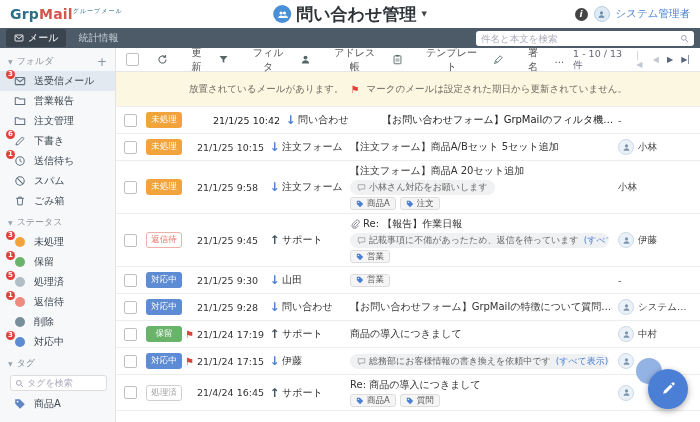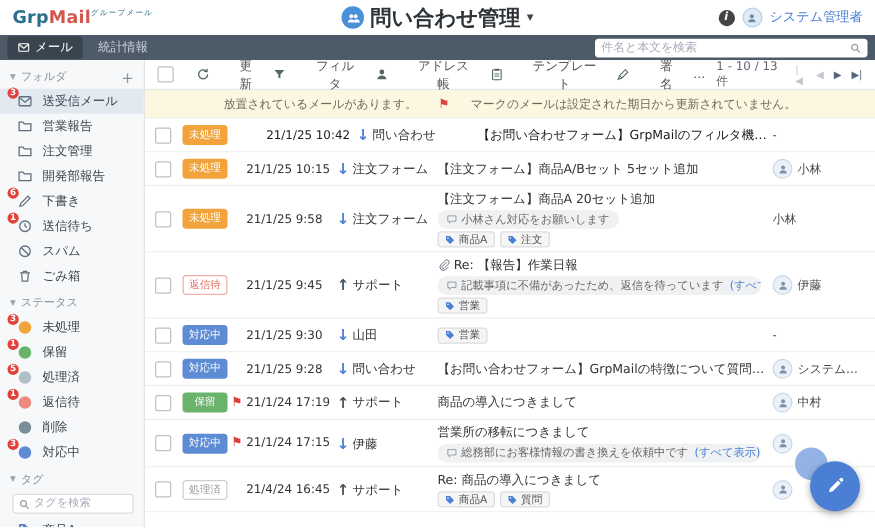--- a/index.html
+++ b/index.html
@@ -60,21 +60,21 @@
   .main { display:flex; flex-direction:column; flex:1; min-width:0; }
   .toolbar { height:24px; display:flex; align-items:center; padding:0 8px; border-bottom:1px solid #e6e6e6; background:#fff; gap:4px; }
   .tb-buttons { display:flex; align-items:center; gap:2px; }
   .tb-btn { display:flex; align-items:center; gap:19px; background:none; border:none; font-size:10px; color:#555; padding:2px 5px; cursor:pointer; font-family:inherit; }
   .tb-icon { color:#566; display:flex; }
   .tb-icon svg { width:11px; height:11px; }
   .pager { margin-left:auto; display:flex; align-items:center; gap:4px; font-size:9.5px; color:#667; }
   .nav-btn { font-size:8px; color:#55667a; cursor:pointer; padding:1px 2px; }
   .nav-btn.disabled { color:#c2c8cf; }
 
-  .notice { height:23px; background:#fcf7e1; display:flex; align-items:center; justify-content:center; font-size:9.5px; color:#6b6b60; border-bottom:1px solid #eee; gap:16px; }
+  .notice { height:35px; background:#fcf7e1; display:flex; align-items:center; justify-content:center; font-size:9.5px; color:#6b6b60; border-bottom:1px solid #eee; gap:6px; }
   .flag-inline { color:#e0413a; font-size:10px; margin:0 1px; }
 
   .list { flex:1; overflow:hidden; background:#fff; }
   .mail-row { display:flex; align-items:center; padding:3px 6px; border-bottom:1px solid #ededed; min-height:27px; background:#fff; cursor:pointer; }
   .cb { width:13px; height:13px; border:1px solid #c0c0c0; border-radius:2px; background:#fff; flex:none; margin:0 9px 0 2px; cursor:pointer; }
   .status { flex:none; width:36px; text-align:center; font-size:8.5px; padding:2px 0; border-radius:3px; color:#fff; }
   .st-unprocessed { background:#f2a33c; }
   .st-waiting { background:#fff; color:#e57368; border:1px solid #efb0aa; padding:1px 0; }
   .st-active { background:#5d8bd4; }
   .st-hold { background:#69b36b; }
@@ -198,28 +198,20 @@
             <span class="side-icon">
               <svg viewBox="0 0 16 16">
                 <path d="M1.7 3.6h4.2l1.4 1.8h7v7.2H1.7z" fill="none" stroke="currentColor" stroke-width="1.4"></path>
               </svg>
             </span>
             <span class="side-label">注文管理</span>
           </div>
           <div class="side-item">
             <span class="side-icon">
               <svg viewBox="0 0 16 16">
-                <path d="M1.7 3.6h4.2l1.4 1.8h7v7.2H1.7z" fill="none" stroke="currentColor" stroke-width="1.4"></path>
-              </svg>
-            </span>
-            <span class="side-label">開発部報告</span>
-          </div>
-          <div class="side-item">
-            <span class="side-icon">
-              <svg viewBox="0 0 16 16">
                 <path d="M2.6 13.4l.8-3 7.8-7.8 2.2 2.2-7.8 7.8z" fill="none" stroke="currentColor" stroke-width="1.3"></path>
               </svg>
               <span class="mini-badge">6</span>
             </span>
             <span class="side-label">下書き</span>
           </div>
           <div class="side-item">
             <span class="side-icon">
               <svg viewBox="0 0 16 16">
                 <circle cx="8" cy="8" r="5.6" fill="none" stroke="currentColor" stroke-width="1.4"></circle>
@@ -577,23 +569,20 @@
             </div>
           </div>
           <div class="mail-row">
             <span class="cb"></span>
             <span class="status st-active">対応中</span>
             <span class="flagcol">⚑</span>
             <span class="date">21/1/24 17:15</span>
             <span class="dir in">↓</span>
             <span class="from">伊藤</span>
             <div class="subj-col">
-              <div class="subj-line">
-                <span class="subj">営業所の移転につきまして</span>
-              </div>
               <div class="note">
                 <span class="bubble">
                   <svg viewBox="0 0 16 16">
                     <path d="M2.2 3h11.6v7.6H7.4l-3 2.8v-2.8H2.2z" fill="none" stroke="currentColor" stroke-width="1.2"></path>
                   </svg>
                 </span>
                 <span>総務部にお客様情報の書き換えを依頼中です</span>
                 <span class="note-link">(すべて表示)</span>
               </div>
             </div>

